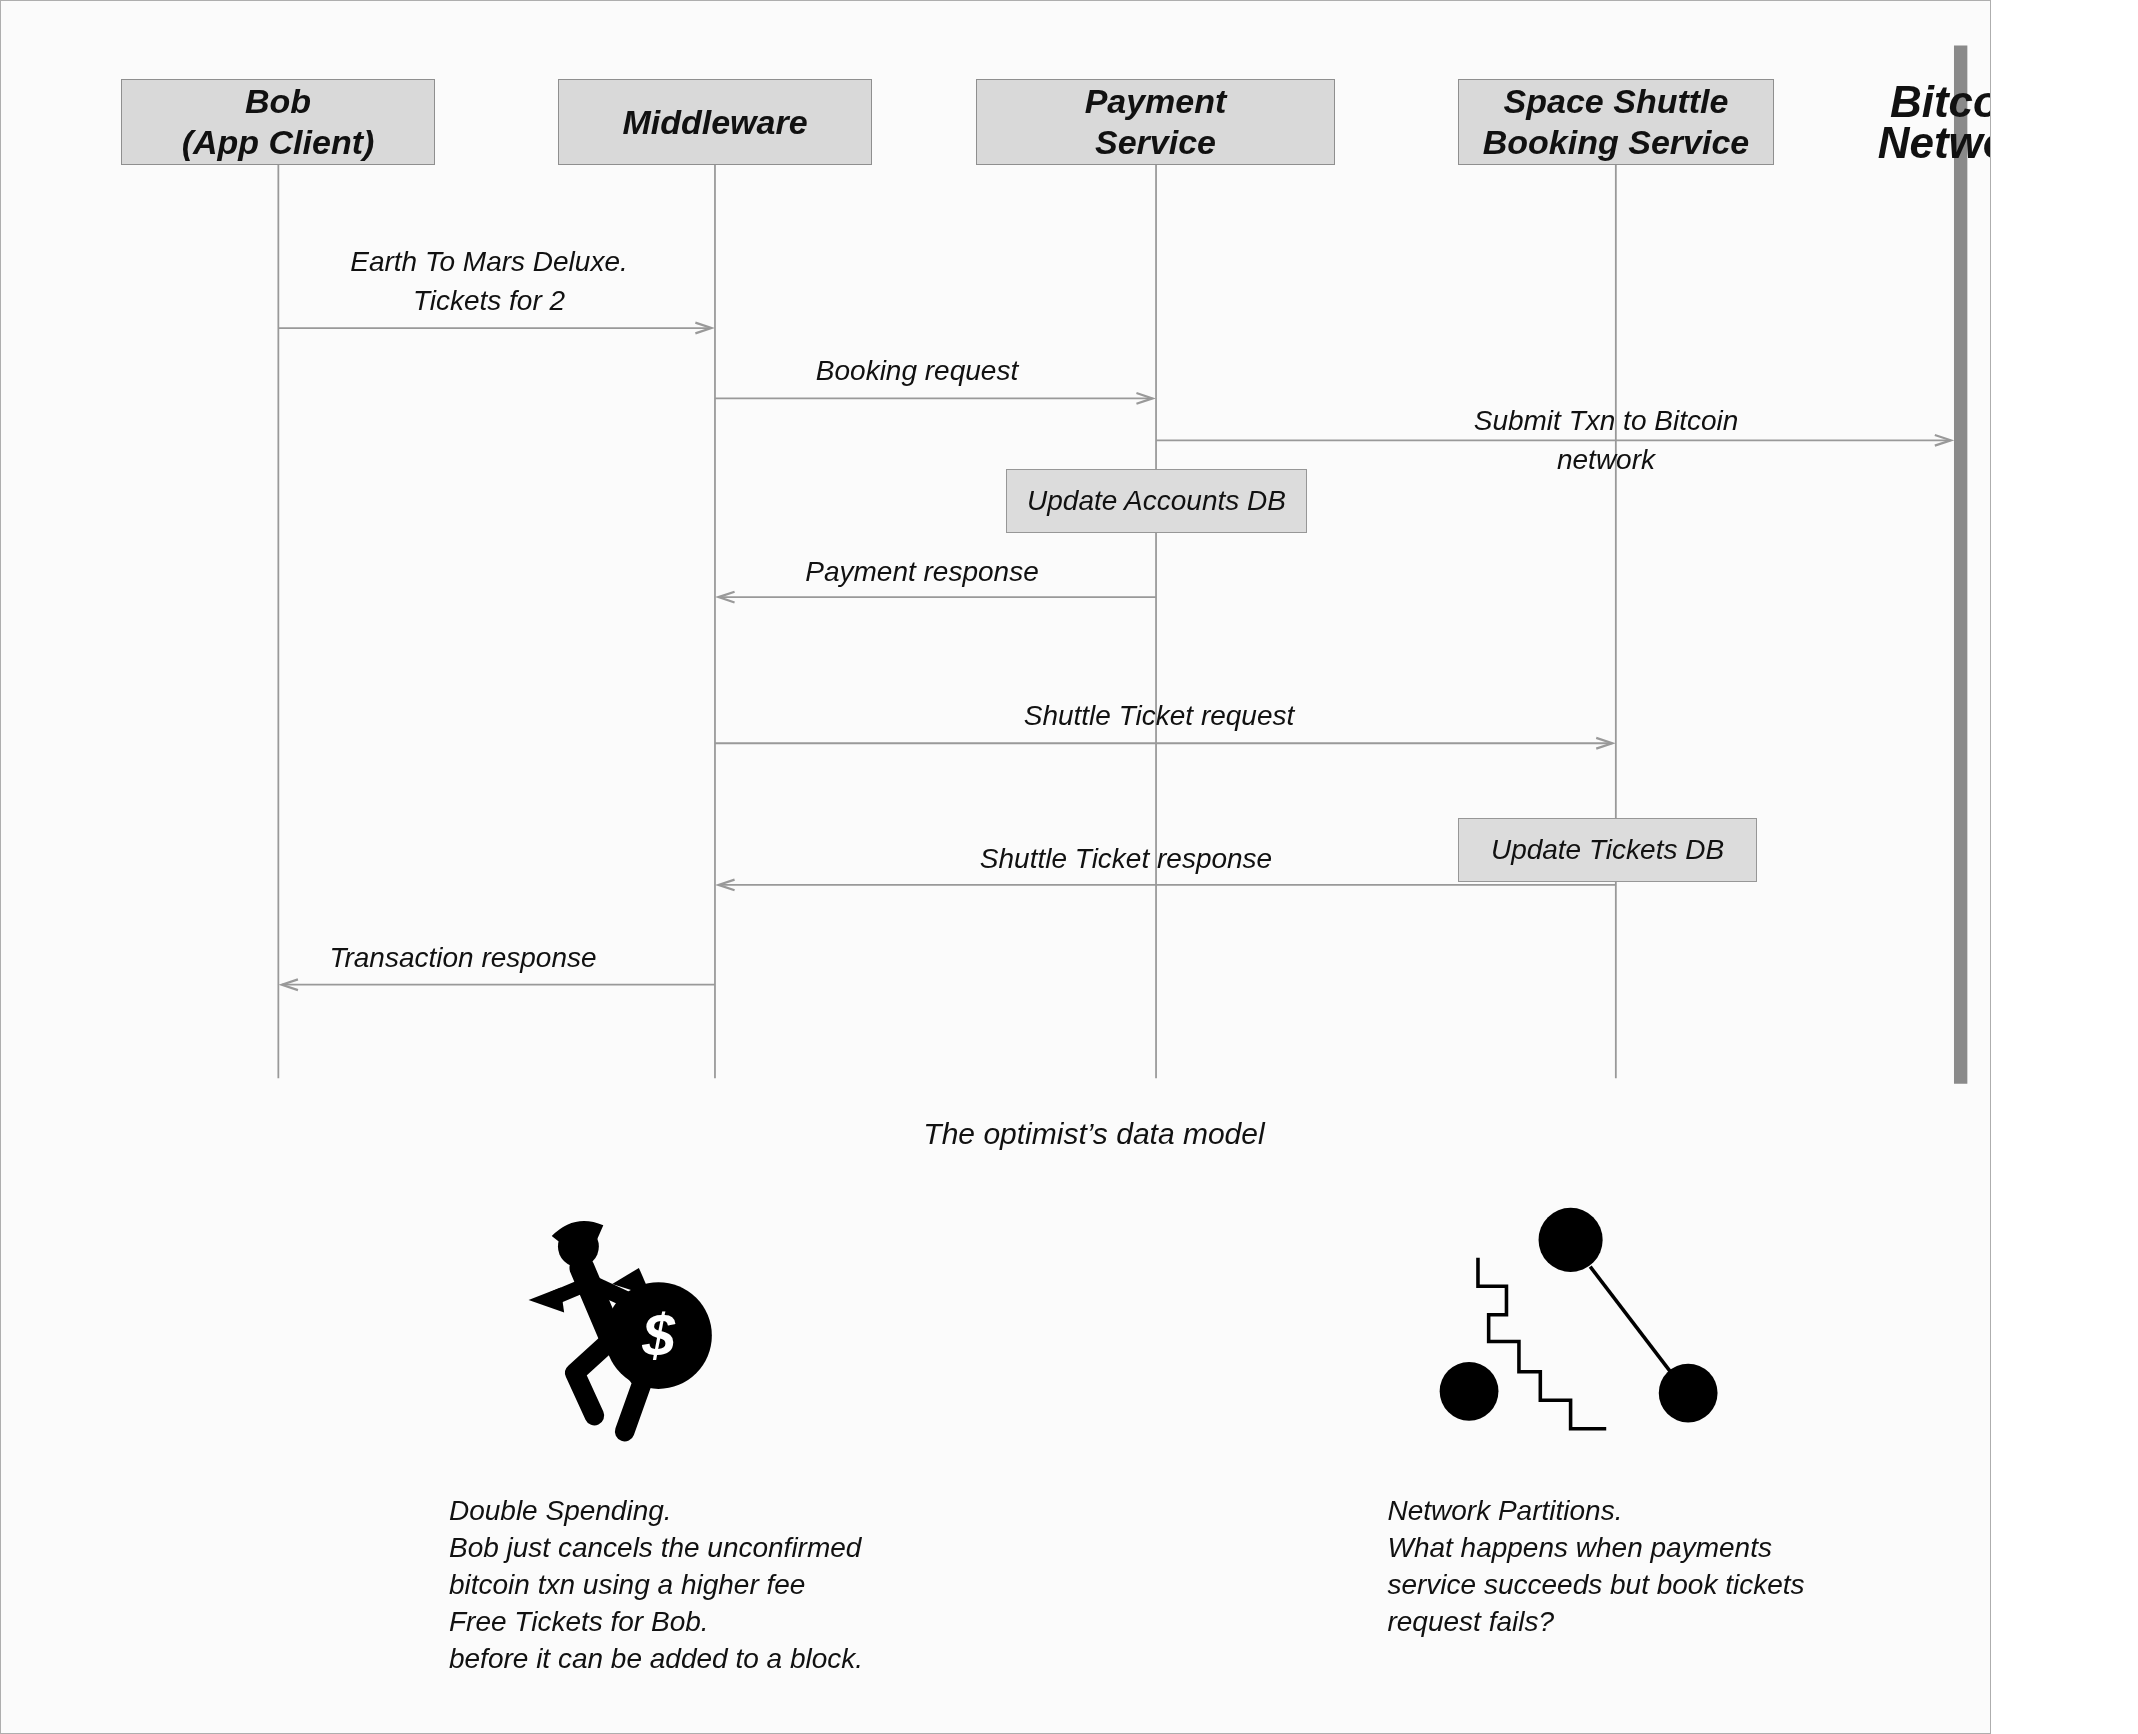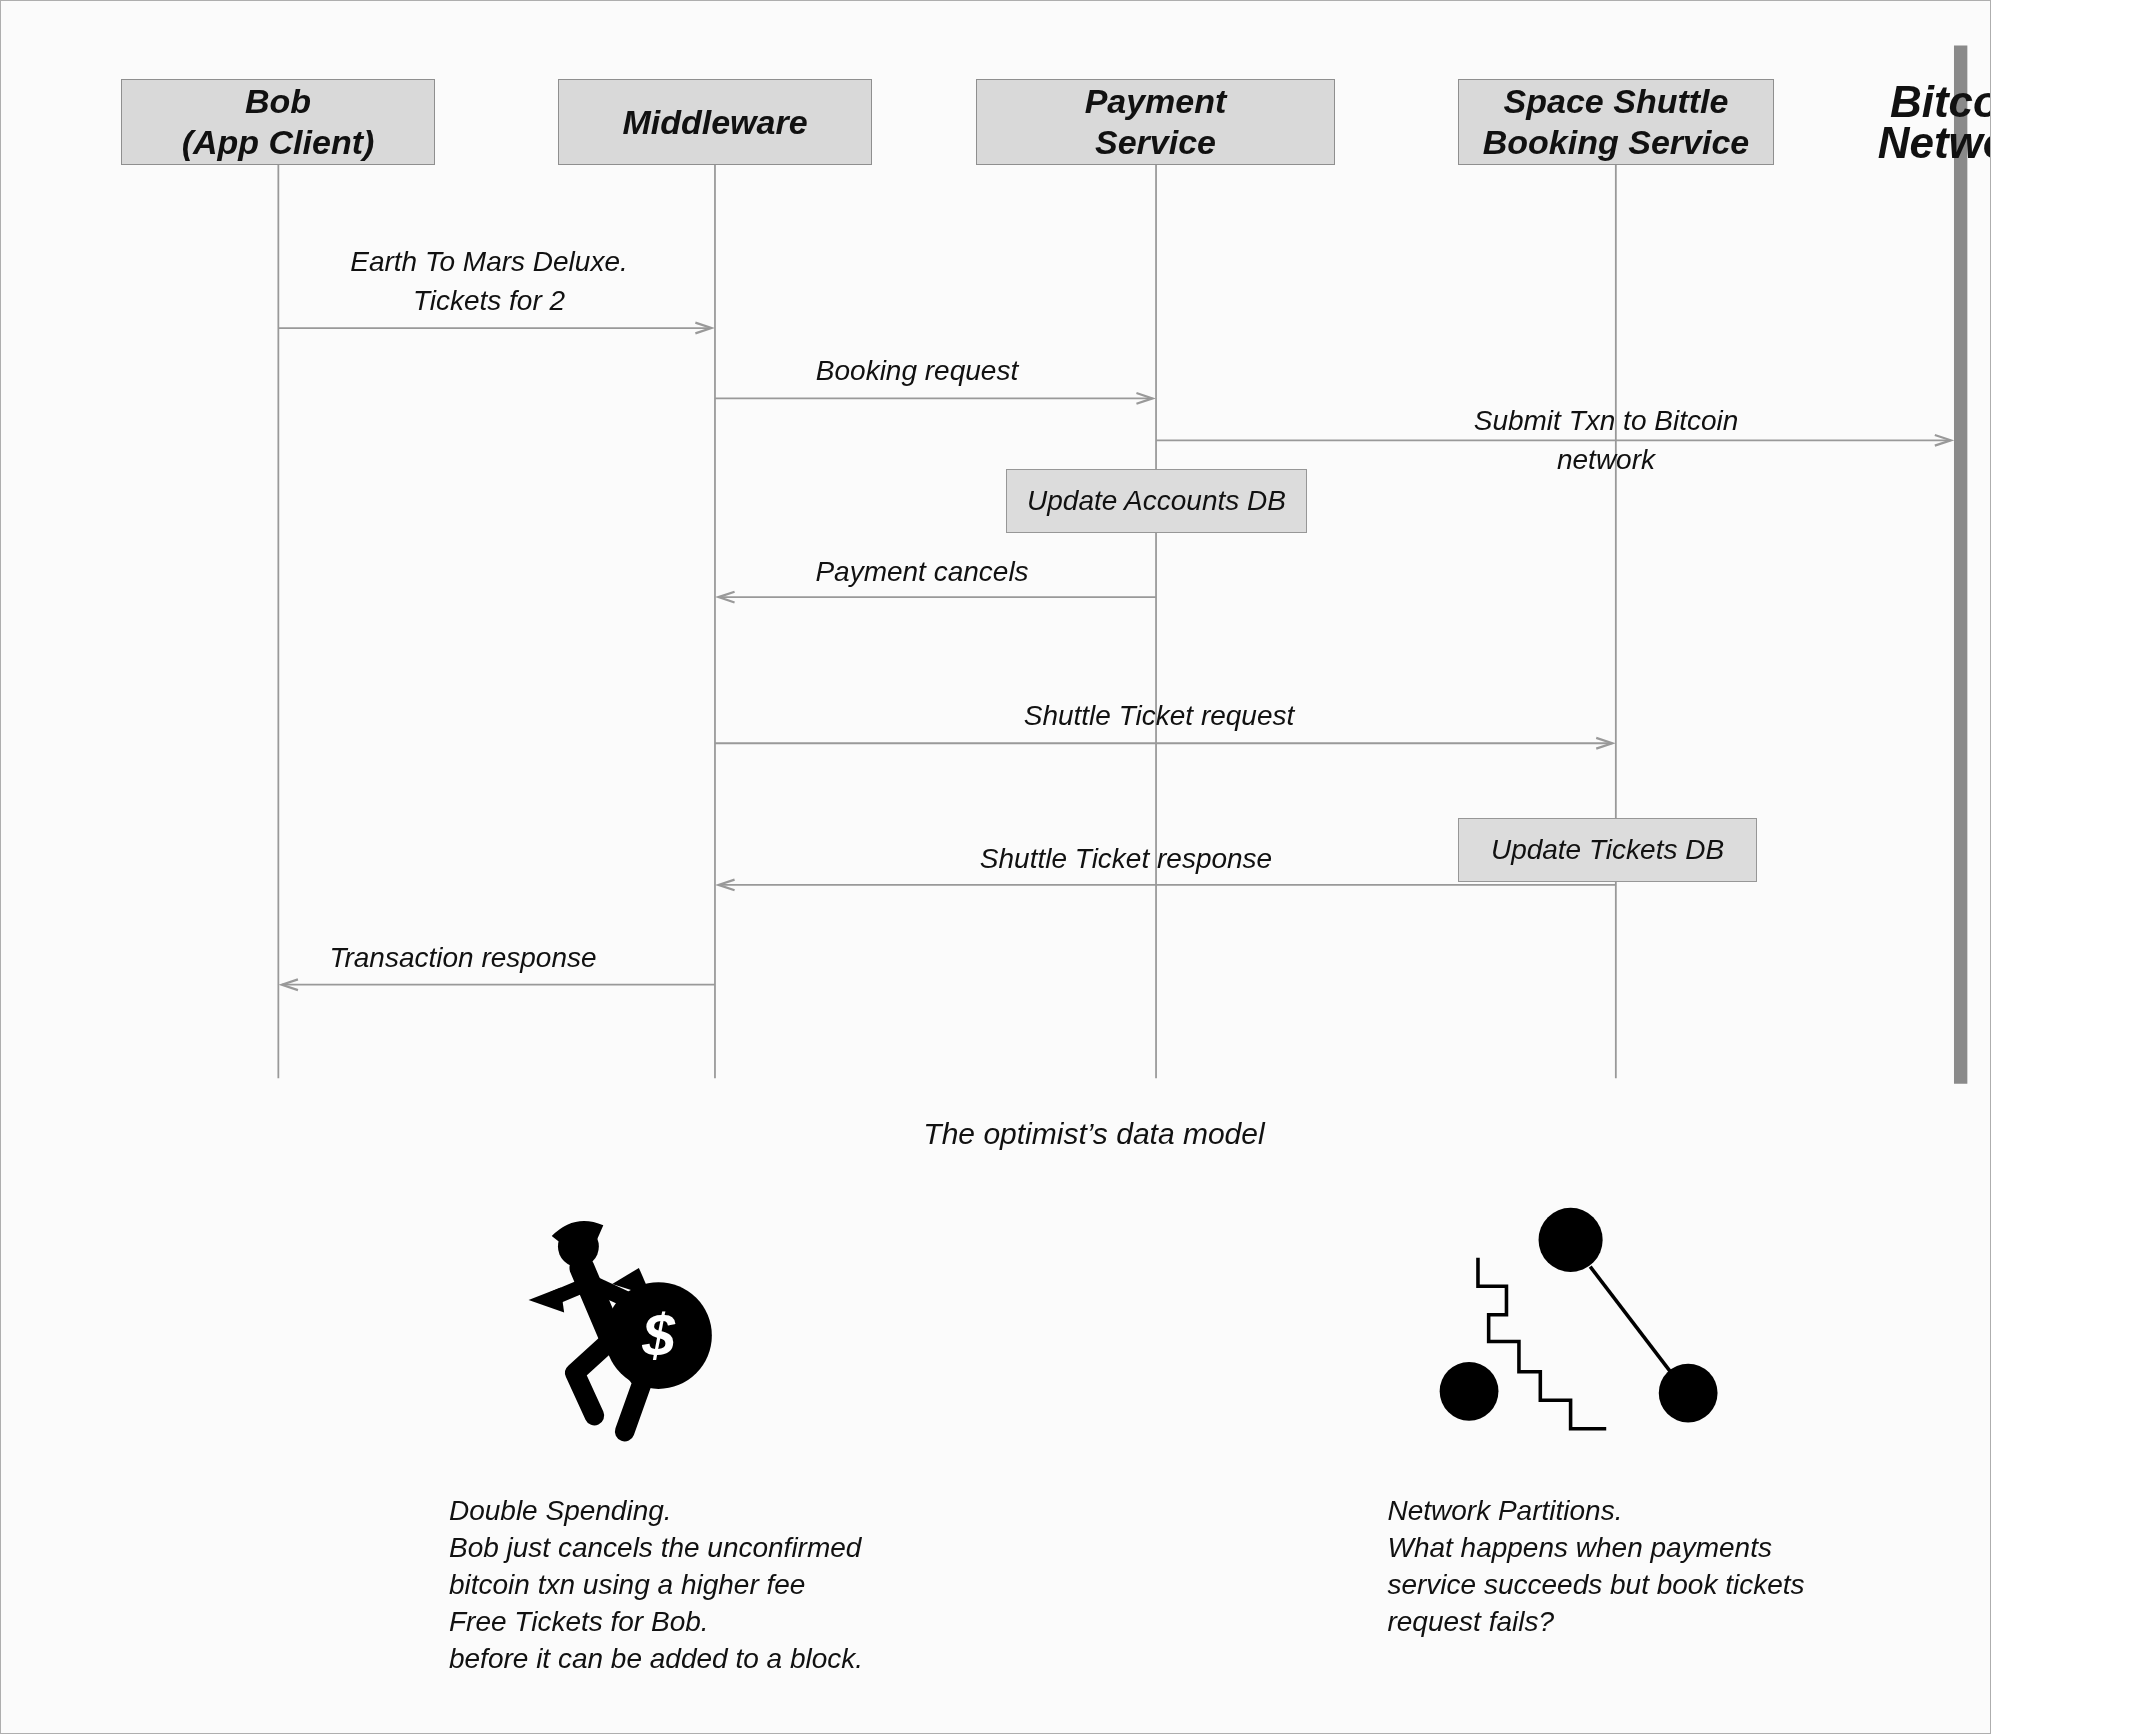--- a/index.html
+++ b/index.html
@@ -146,21 +146,21 @@
   <div class="msg-label" style="left:916px; top:350px;">
     <div>Booking request</div>
   </div>
 
   <div class="msg-label" style="left:1605px; top:400px;">
     <div>Submit Txn to Bitcoin</div>
     <div>network</div>
   </div>
 
   <div class="msg-label" style="left:921px; top:551px;">
-    <div>Payment cancels</div>
+    <div>Payment response</div>
   </div>
 
   <div class="msg-label" style="left:1158px; top:695px;">
     <div>Shuttle Ticket request</div>
   </div>
 
   <div class="msg-label" style="left:1125px; top:838px;">
     <div>Shuttle Ticket response</div>
   </div>
 

